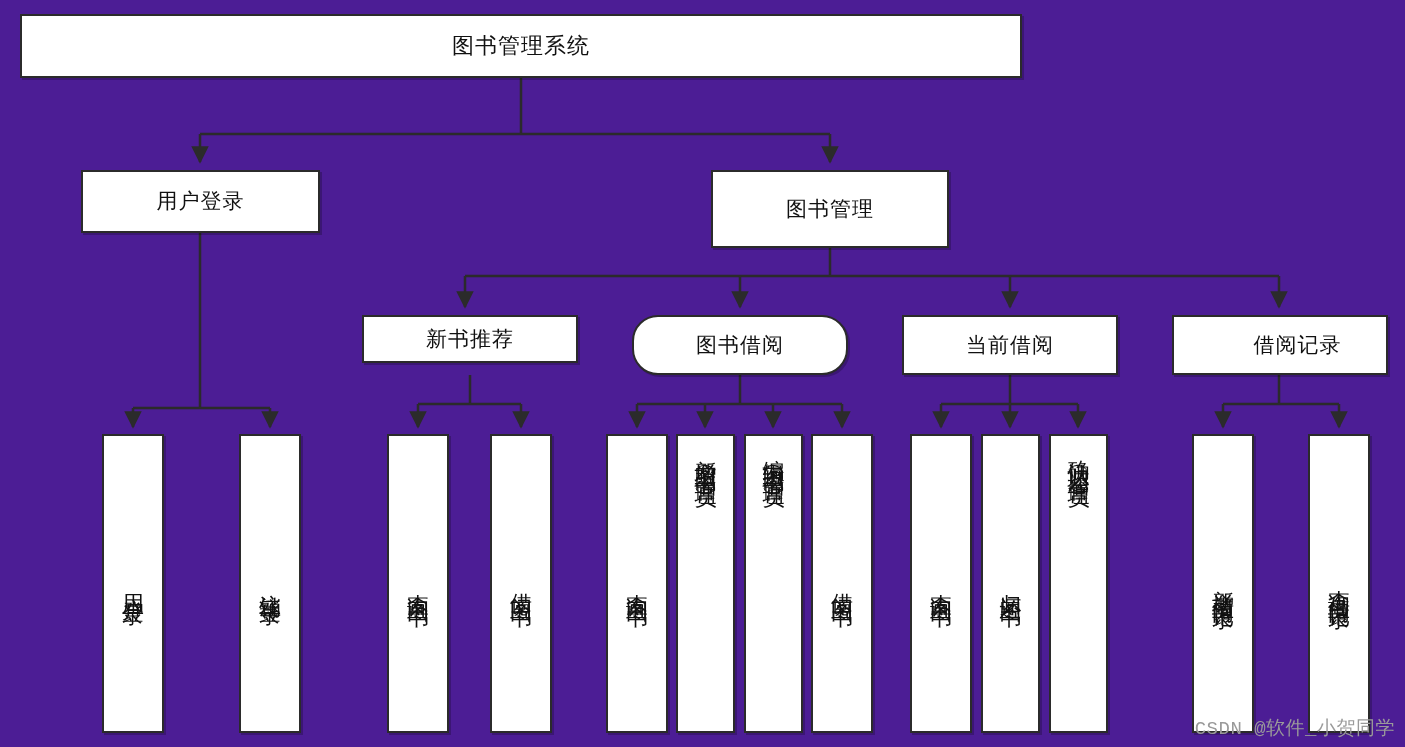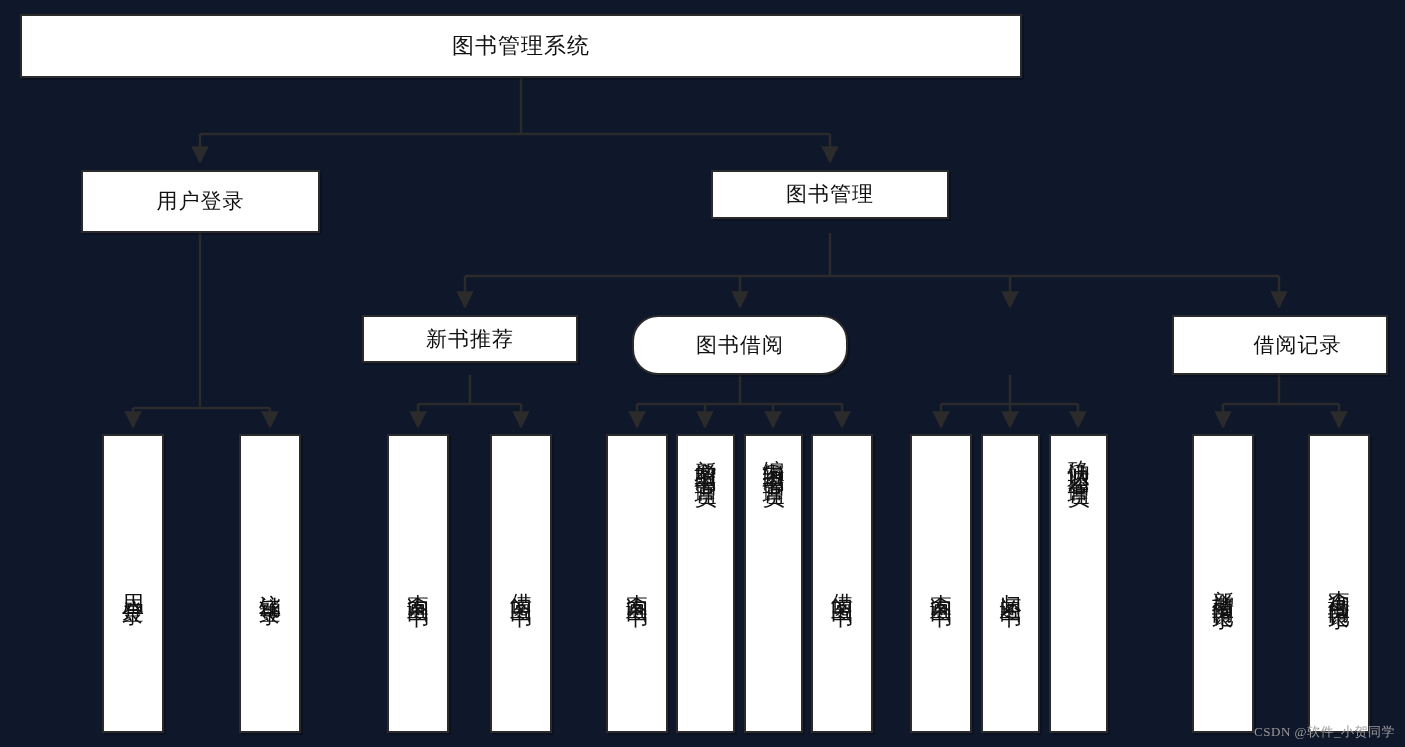--- a/index.html
+++ b/index.html
@@ -7,21 +7,21 @@
     padding: 0;
     background: #ffffff;
   }
   body {
     font-family: "DejaVu Sans", "Liberation Sans", sans-serif;
   }
   #canvas {
     position: relative;
     width: 1405px;
     height: 747px;
-    background: #0f172a;
+    background: #4c1d95;
     overflow: hidden;
   }
   svg#edges {
     position: absolute;
     left: 0;
     top: 0;
     width: 1405px;
     height: 747px;
     pointer-events: none;
   }
@@ -60,25 +60,25 @@
     max-height: 100%;
   }
   .node.leaf.centered {
     align-items: center;
     padding-top: 0;
   }
   .watermark {
     position: absolute;
     right: 10px;
     bottom: 6px;
-    font-size: 13px;
+    font-size: 19px;
     color: #9a9a9a;
     letter-spacing: 0.5px;
     white-space: nowrap;
-    font-family: Liberation Serif, serif;
+    font-family: Liberation Mono, monospace;
   }
 </style>
 </head>
 <body>
 
 <div id="canvas">
 
   <svg id="edges" viewBox="0 0 1405 747">
     <defs>
       <marker id="arrow" viewBox="0 0 10 10" refX="9" refY="5" markerWidth="7" markerHeight="7" orient="auto-start-reverse">
@@ -130,32 +130,35 @@
   </svg>
 
   <div class="node root" style="left:20px; top:14px; width:1002px; height:64px;">
     <span class="node-label">图书管理系统</span>
   </div>
 
   <div class="node branch" style="left:81px; top:170px; width:239px; height:63px;">
     <span class="node-label">用户登录</span>
   </div>
 
-  <div class="node branch" style="left:711px; top:170px; width:238px; height:49px;">
+  <div class="node branch" style="left:711px; top:170px; width:238px; height:78px;">
     <span class="node-label">图书管理</span>
   </div>
 
   <div class="node branch" style="left:362px; top:315px; width:216px; height:48px;">
     <span class="node-label">新书推荐</span>
   </div>
 
   <div class="node branch" style="left:632px; top:315px; width:216px; height:60px;border-radius:26px;">
     <span class="node-label">图书借阅</span>
   </div>
 
+  <div class="node branch" style="left:902px; top:315px; width:216px; height:60px;">
+    <span class="node-label">当前借阅</span>
+  </div>
 
   <div class="node branch" style="left:1172px; top:315px; width:216px; height:60px;padding-left:35px;">
     <span class="node-label">借阅记录</span>
   </div>
 
   <div class="node leaf centered" style="left:102px; top:434px; width:62px; height:299px;">
     <span class="node-label">用户登录</span>
   </div>
 
   <div class="node leaf centered" style="left:239px; top:434px; width:62px; height:299px;">

